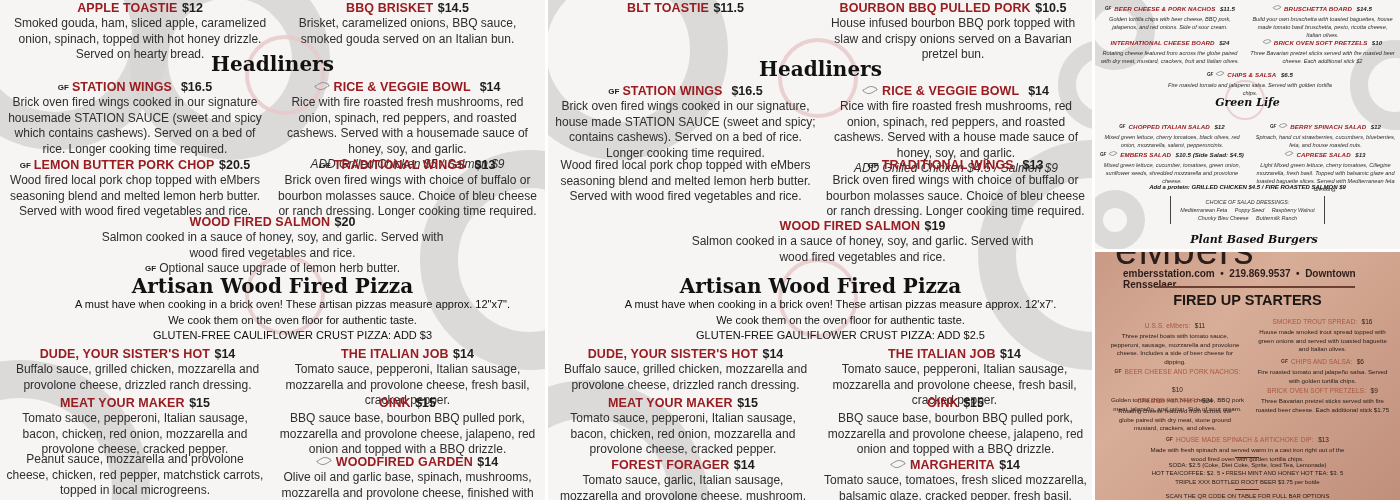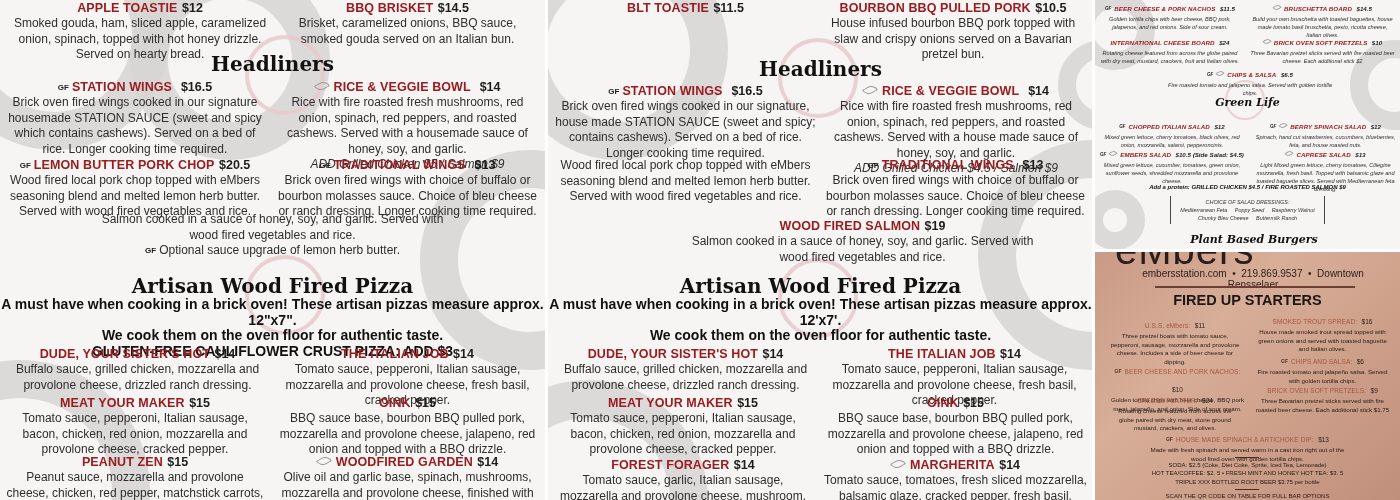--- a/index.html
+++ b/index.html
@@ -20,21 +20,21 @@
 
   .content { position: absolute; inset: 0; z-index: 2; }
   .abs { position: absolute; text-align: center; }
   .name { font-weight: bold; color: #9a1c20; font-size: 12.5px; letter-spacing: .1px; }
   .price { font-weight: bold; color: #1d1d1d; font-size: 12.5px; }
   .desc { font-size: 12px; line-height: 15.5px; color: #2e2e2e; }
   .note { font-style: italic; font-size: 12px; color: #2e2e2e; }
   .gf { font-size: 8px; font-weight: bold; color: #222; margin-right: 3px; vertical-align: 1px; }
   .leaf { display: inline-block; width: 14px; height: 8px; border: 1px solid #999; border-radius: 0 8px 0 8px; transform: rotate(-30deg); margin-right: 5px; vertical-align: 1px; }
   .section-title { font-family: "DejaVu Serif", serif; font-size: 20px; color: #111; font-weight: bold; }
-  .intro { font-weight: bold; font-size: 14px; color: #111; line-height: 15.5px; }
+  .intro { font-weight: normal; font-size: 11px; color: #111; line-height: 15.5px; margin-left: 20px; }
 
   
   #p3 .name, #p3 .price { font-size: 6.2px; }
   #p3 .desc { font-size: 5.6px; line-height: 8px; }
   #p3 .gf { font-size: 4.5px; }
   #p3 .section-title { font-size: 11px; }
   #p3 .leaf { width: 8px; height: 5px; margin-right: 3px; }
   .protein { font-size: 6px; font-weight: bold; color: #111; }
   .dressing-box { border-left: 1px solid #444; border-right: 1px solid #444; font-size: 5.4px; color: #333; line-height: 8px; padding: 2px 8px; }
 
@@ -86,20 +86,21 @@
     <div class="abs" style="left:5px;width:260px;top:155px;">
       <div><span class="gf">GF</span><span class="name">LEMON BUTTER PORK CHOP</span> <span class="price">$20.5</span></div>
       <div class="desc">Wood fired local pork chop topped with eMbers seasoning blend and melted lemon herb butter. Served with wood fired vegetables and rice.</div>
     </div>
     <div class="abs" style="left:275px;width:265px;top:155px;">
       <div><span class="gf">GF</span><span class="name">TRADITIONAL WINGS</span>&nbsp; <span class="price">$13</span></div>
       <div class="desc">Brick oven fired wings with choice of buffalo or bourbon molasses sauce. Choice of bleu cheese or ranch dressing. Longer cooking time required.</div>
     </div>
 
     <div class="abs" style="left:100px;width:345px;top:212px;">
+      <div><span class="name">WOOD FIRED SALMON</span> <span class="price">$20</span></div>
       <div class="desc">Salmon cooked in a sauce of honey, soy, and garlic. Served with wood fired vegetables and rice.</div>
       <div class="desc"><span class="gf">GF</span><span>Optional sauce upgrade of lemon herb butter.</span></div>
     </div>
 
     <div class="abs section-title" style="left:0;width:545px;top:274px;">Artisan Wood Fired Pizza</div>
     <div class="abs intro" style="left:0;width:545px;top:297px;">
       <div>A must have when cooking in a brick oven! These artisan pizzas measure approx. 12"x7".</div>
       <div>We cook them on the oven floor for authentic taste.</div>
       <div>GLUTEN-FREE CAULIFLOWER CRUST PIZZA: ADD $3</div>
     </div>
@@ -116,21 +117,20 @@
     <div class="abs" style="left:5px;width:260px;top:393px;">
       <div><span class="name">MEAT YOUR MAKER</span> <span class="price">$15</span></div>
       <div class="desc">Tomato sauce, pepperoni, Italian sausage, bacon, chicken, red onion, mozzarella and provolone cheese, cracked pepper.</div>
     </div>
     <div class="abs" style="left:275px;width:265px;top:393px;">
       <div><span class="name">OINK</span> <span class="price">$15</span></div>
       <div class="desc">BBQ sauce base, bourbon BBQ pulled pork, mozzarella and provolone cheese, jalapeno, red onion and topped with a BBQ drizzle.</div>
     </div>
 
     <div class="abs" style="left:5px;width:260px;top:452px;">
-      <div><span class="name">PEANUT ZEN</span> <span class="price">$15</span></div>
       <div class="desc">Peanut sauce, mozzarella and provolone cheese, chicken, red pepper, matchstick carrots, topped in local microgreens.</div>
     </div>
     <div class="abs" style="left:275px;width:265px;top:452px;">
       <div><span class="leaf"></span><span class="name">WOODFIRED GARDEN</span> <span class="price">$14</span></div>
       <div class="desc">Olive oil and garlic base, spinach, mushrooms, mozzarella and provolone cheese, finished with balsamic glaze.</div>
     </div>
   </div>
 </div>
 
 <div class="sep" style="left:545px;"></div>
@@ -174,20 +174,21 @@
 
     <div class="abs" style="left:100px;width:345px;top:216px;margin-left:42px;">
       <div><span class="name">WOOD FIRED SALMON</span> <span class="price">$19</span></div>
       <div class="desc">Salmon cooked in a sauce of honey, soy, and garlic. Served with wood fired vegetables and rice.</div>
     </div>
 
     <div class="abs section-title" style="left:0;width:545px;top:274px;">Artisan Wood Fired Pizza</div>
     <div class="abs intro" style="left:0;width:545px;top:297px;">
       <div>A must have when cooking in a brick oven! These artisan pizzas measure approx. 12'x7'.</div>
       <div>We cook them on the oven floor for authentic taste.</div>
+      <div>GLUTEN-FREE GAULIFLOWER CRUST PIZZA: ADD $2.5</div>
     </div>
 
     <div class="abs" style="left:10px;width:255px;top:344px;">
       <div><span class="name">DUDE, YOUR SISTER'S HOT</span> <span class="price">$14</span></div>
       <div class="desc">Buffalo sauce, grilled chicken, mozzarella and provolone cheese, drizzled ranch dressing.</div>
     </div>
     <div class="abs" style="left:268px;width:277px;top:344px;">
       <div><span class="name">THE ITALIAN JOB</span> <span class="price">$14</span></div>
       <div class="desc">Tomato sauce, pepperoni, Italian sausage, mozzarella and provolone cheese, fresh basil, cracked pepper.</div>
     </div>
@@ -270,21 +271,21 @@
     </div>
     <div class="abs section-title" style="left:0;width:318px;top:233px;">Plant Based Burgers</div>
   </div>
 </div>
 
 <div class="sep" style="left:1095px;top:249px;height:3px;width:305px;"></div>
 
 <div class="panel" id="p4">
   <div class="content">
     <div class="abs logo" style="left:20px;width:150px;top:-22px;text-align:left;">eMbers</div>
-    <div class="abs contact" style="left:28px;width:260px;top:16px;text-align:center;">
+    <div class="abs contact" style="left:28px;width:260px;top:16px;text-align:left;font-weight:bold;">
       <span>embersstation.com</span> &nbsp;•&nbsp;
       <span>219.869.9537</span> &nbsp;•&nbsp;
       <span>Downtown Rensselaer</span>
     </div>
     <div class="abs rule" style="left:60px;width:200px;top:34px;"></div>
     <div class="abs ph-title" style="left:0;width:305px;top:40px;">FIRED UP STARTERS</div>
 
     <div class="abs" style="left:15px;width:130px;top:62px;">
       <div><span class="name">U.S.S. eMbers:</span> <span class="price">$11</span></div>
       <div class="desc">Three pretzel boats with tomato sauce, pepperoni, sausage, mozzarella and provolone cheese. Includes a side of beer cheese for dipping.</div>

